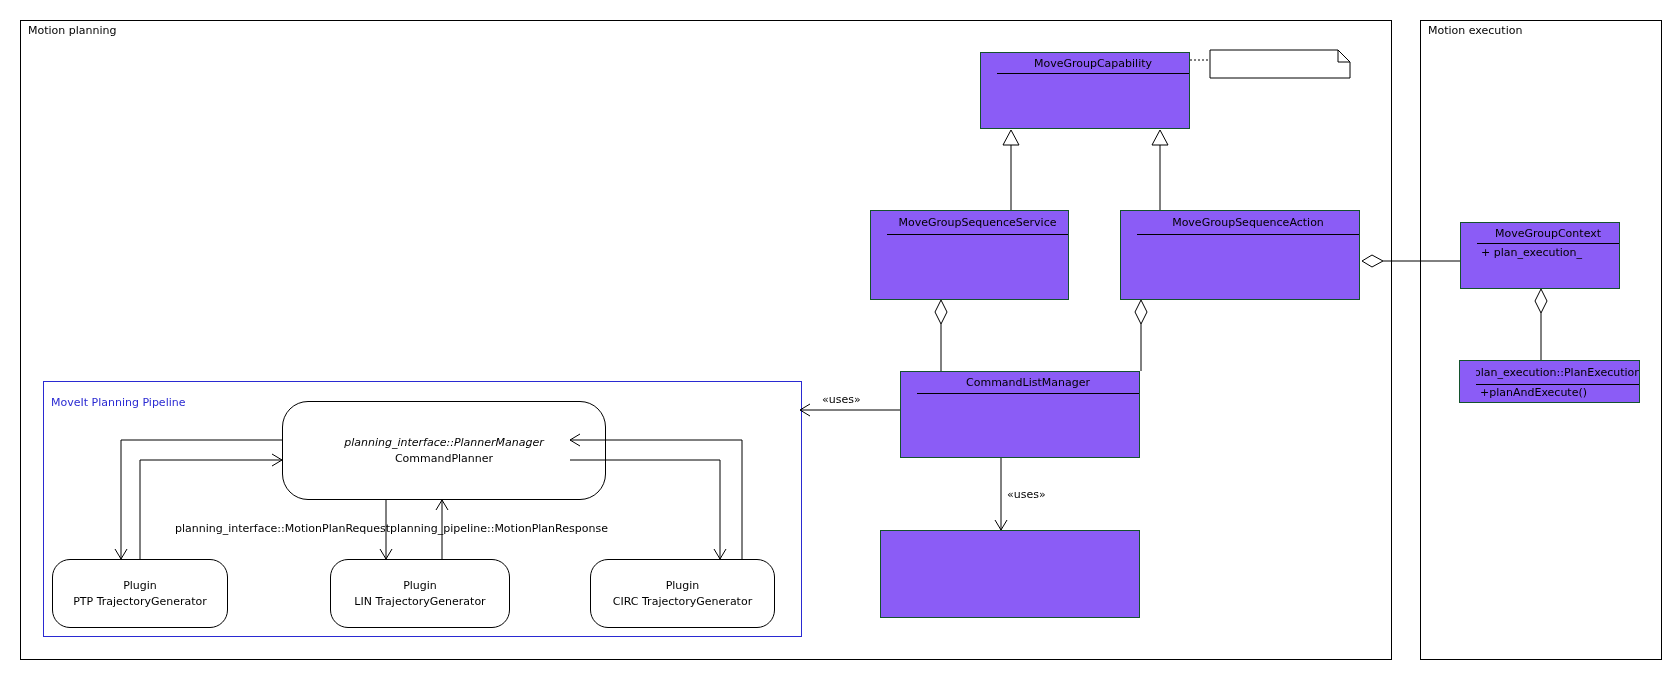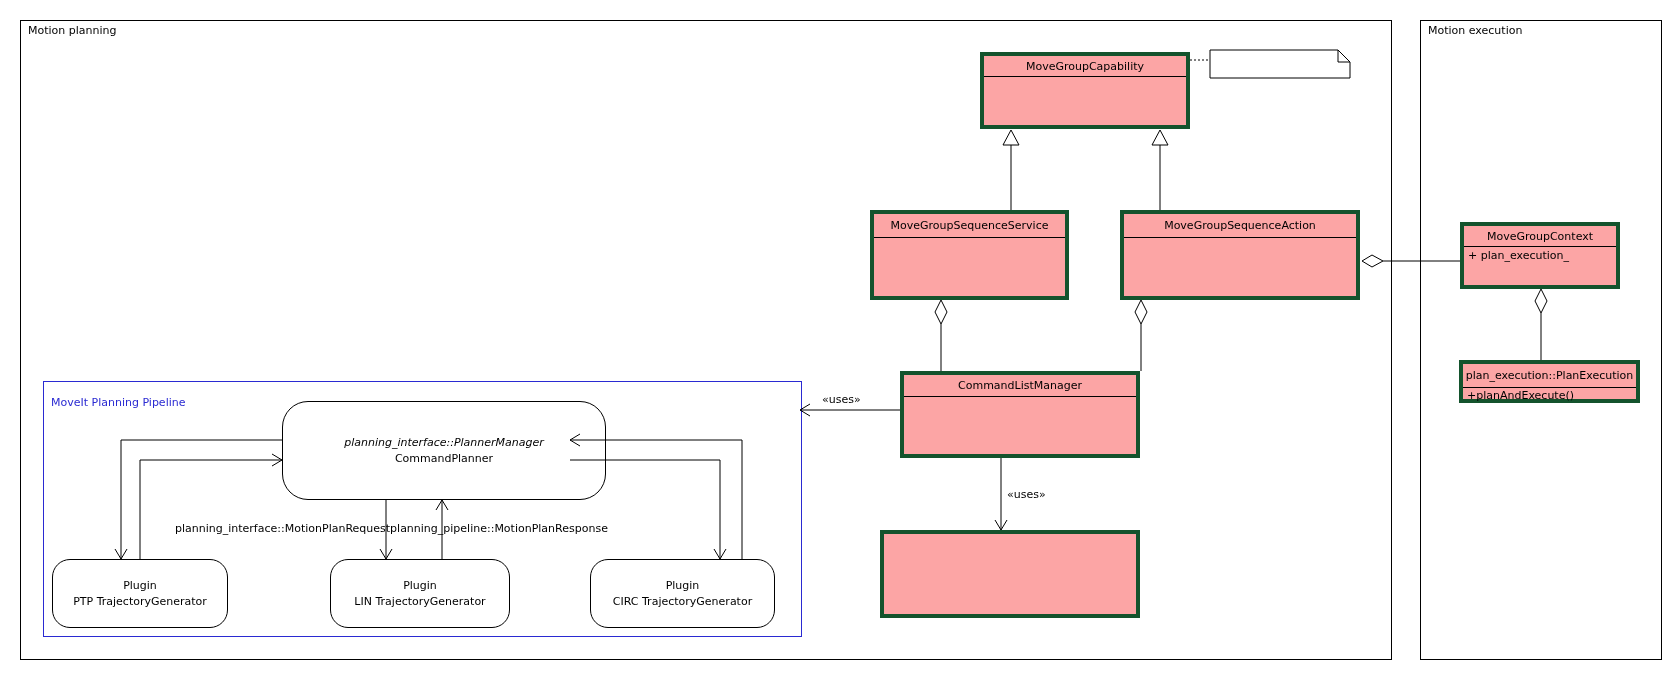--- a/index.html
+++ b/index.html
@@ -5,21 +5,21 @@
   html,body{margin:0;padding:0;background:#ffffff;}
   #stage{
     position:relative;width:1680px;height:680px;background:#ffffff;
     font-family:"DejaVu Sans","Liberation Sans",sans-serif;
     font-size:11px;color:#000;overflow:hidden;
   }
   .panel{position:absolute;border:1px solid #000;background:#fff;}
   .panel-label{position:absolute;left:7px;top:3px;white-space:nowrap;}
   .package{position:absolute;border:1px solid #2a2ad2;background:transparent;}
   .package-label{position:absolute;left:7px;top:4px;white-space:nowrap;color:#2a2ad2;}
-  .uml-class{position:absolute;border:4px solid #14532d;background:#fca5a5;box-sizing:border-box;z-index:2;}
+  .uml-class{position:absolute;border:1px solid #14532d;background:#8b5cf6;box-sizing:border-box;z-index:2;padding-left:16px;}
   .uml-class .title{
     border-bottom:1px solid #000;display:flex;align-items:center;justify-content:center;
     white-space:nowrap;overflow:hidden;box-sizing:border-box;
   }
   .uml-class .body{position:relative;box-sizing:border-box;padding:2px 4px;text-align:left;}
   .uml-node{
     position:absolute;border:1px solid #000;background:#fff;box-sizing:border-box;z-index:2;
     display:flex;flex-direction:column;align-items:center;justify-content:center;
     text-align:center;line-height:16px;
   }

